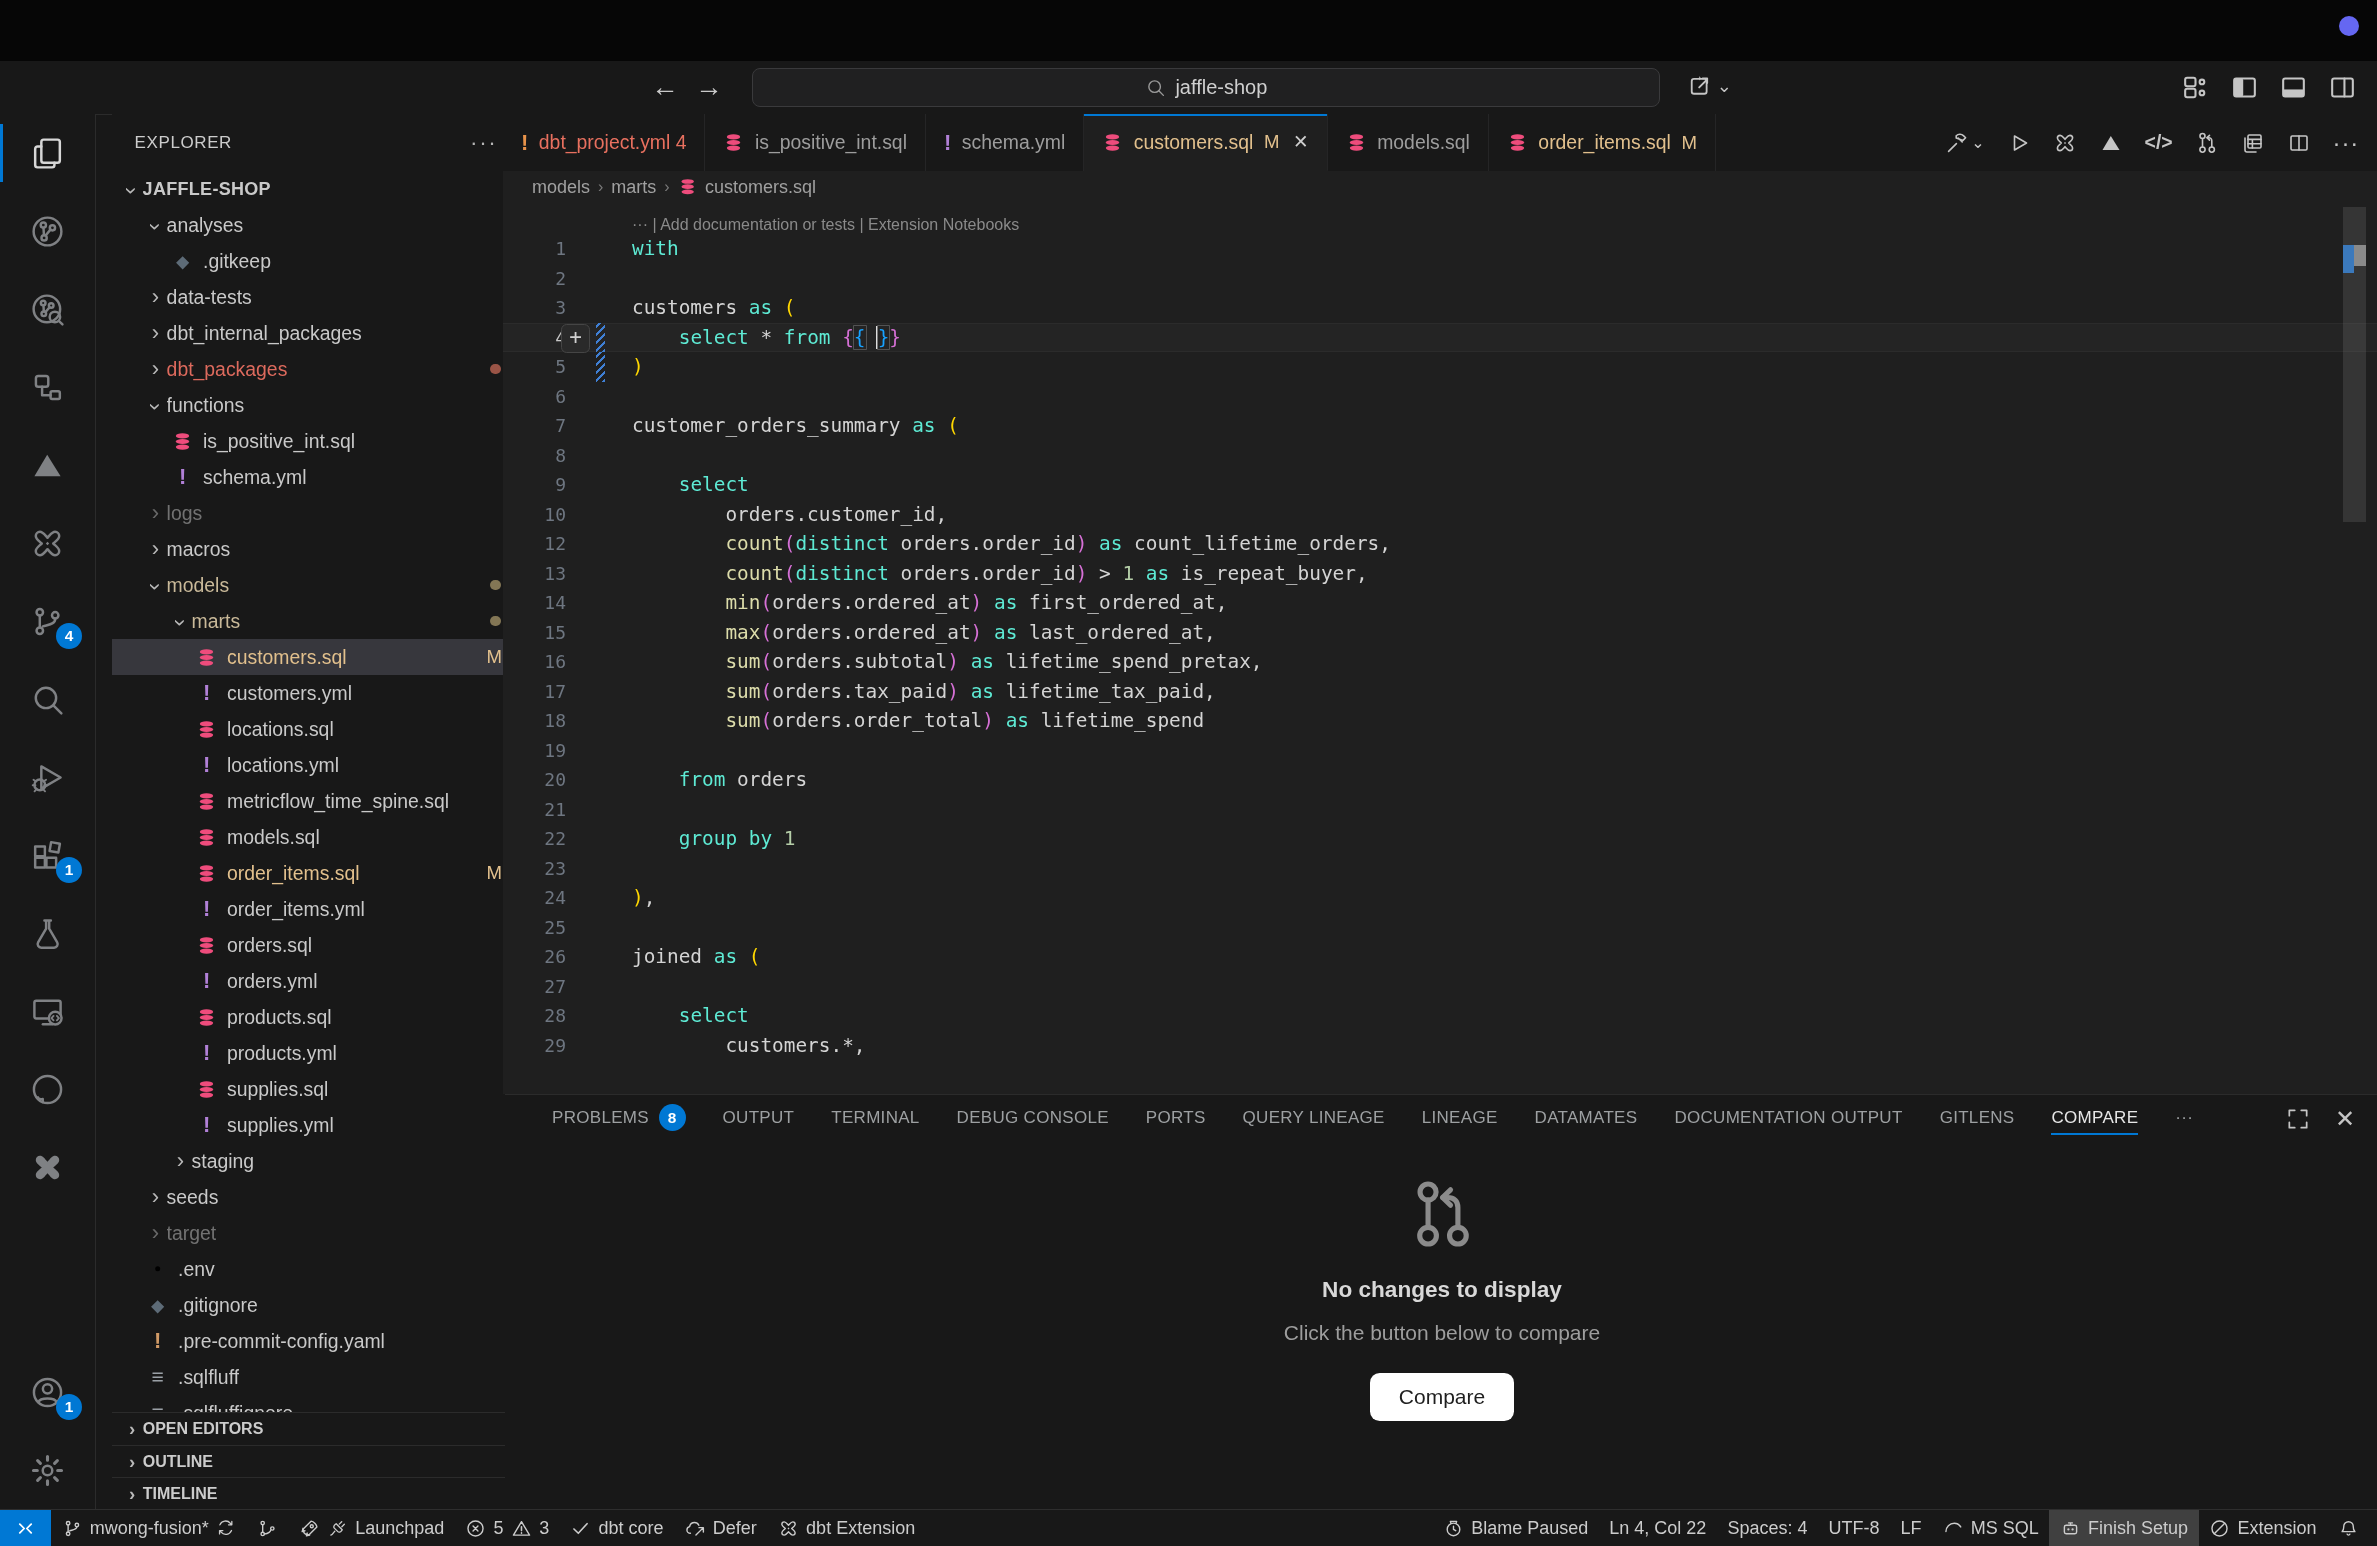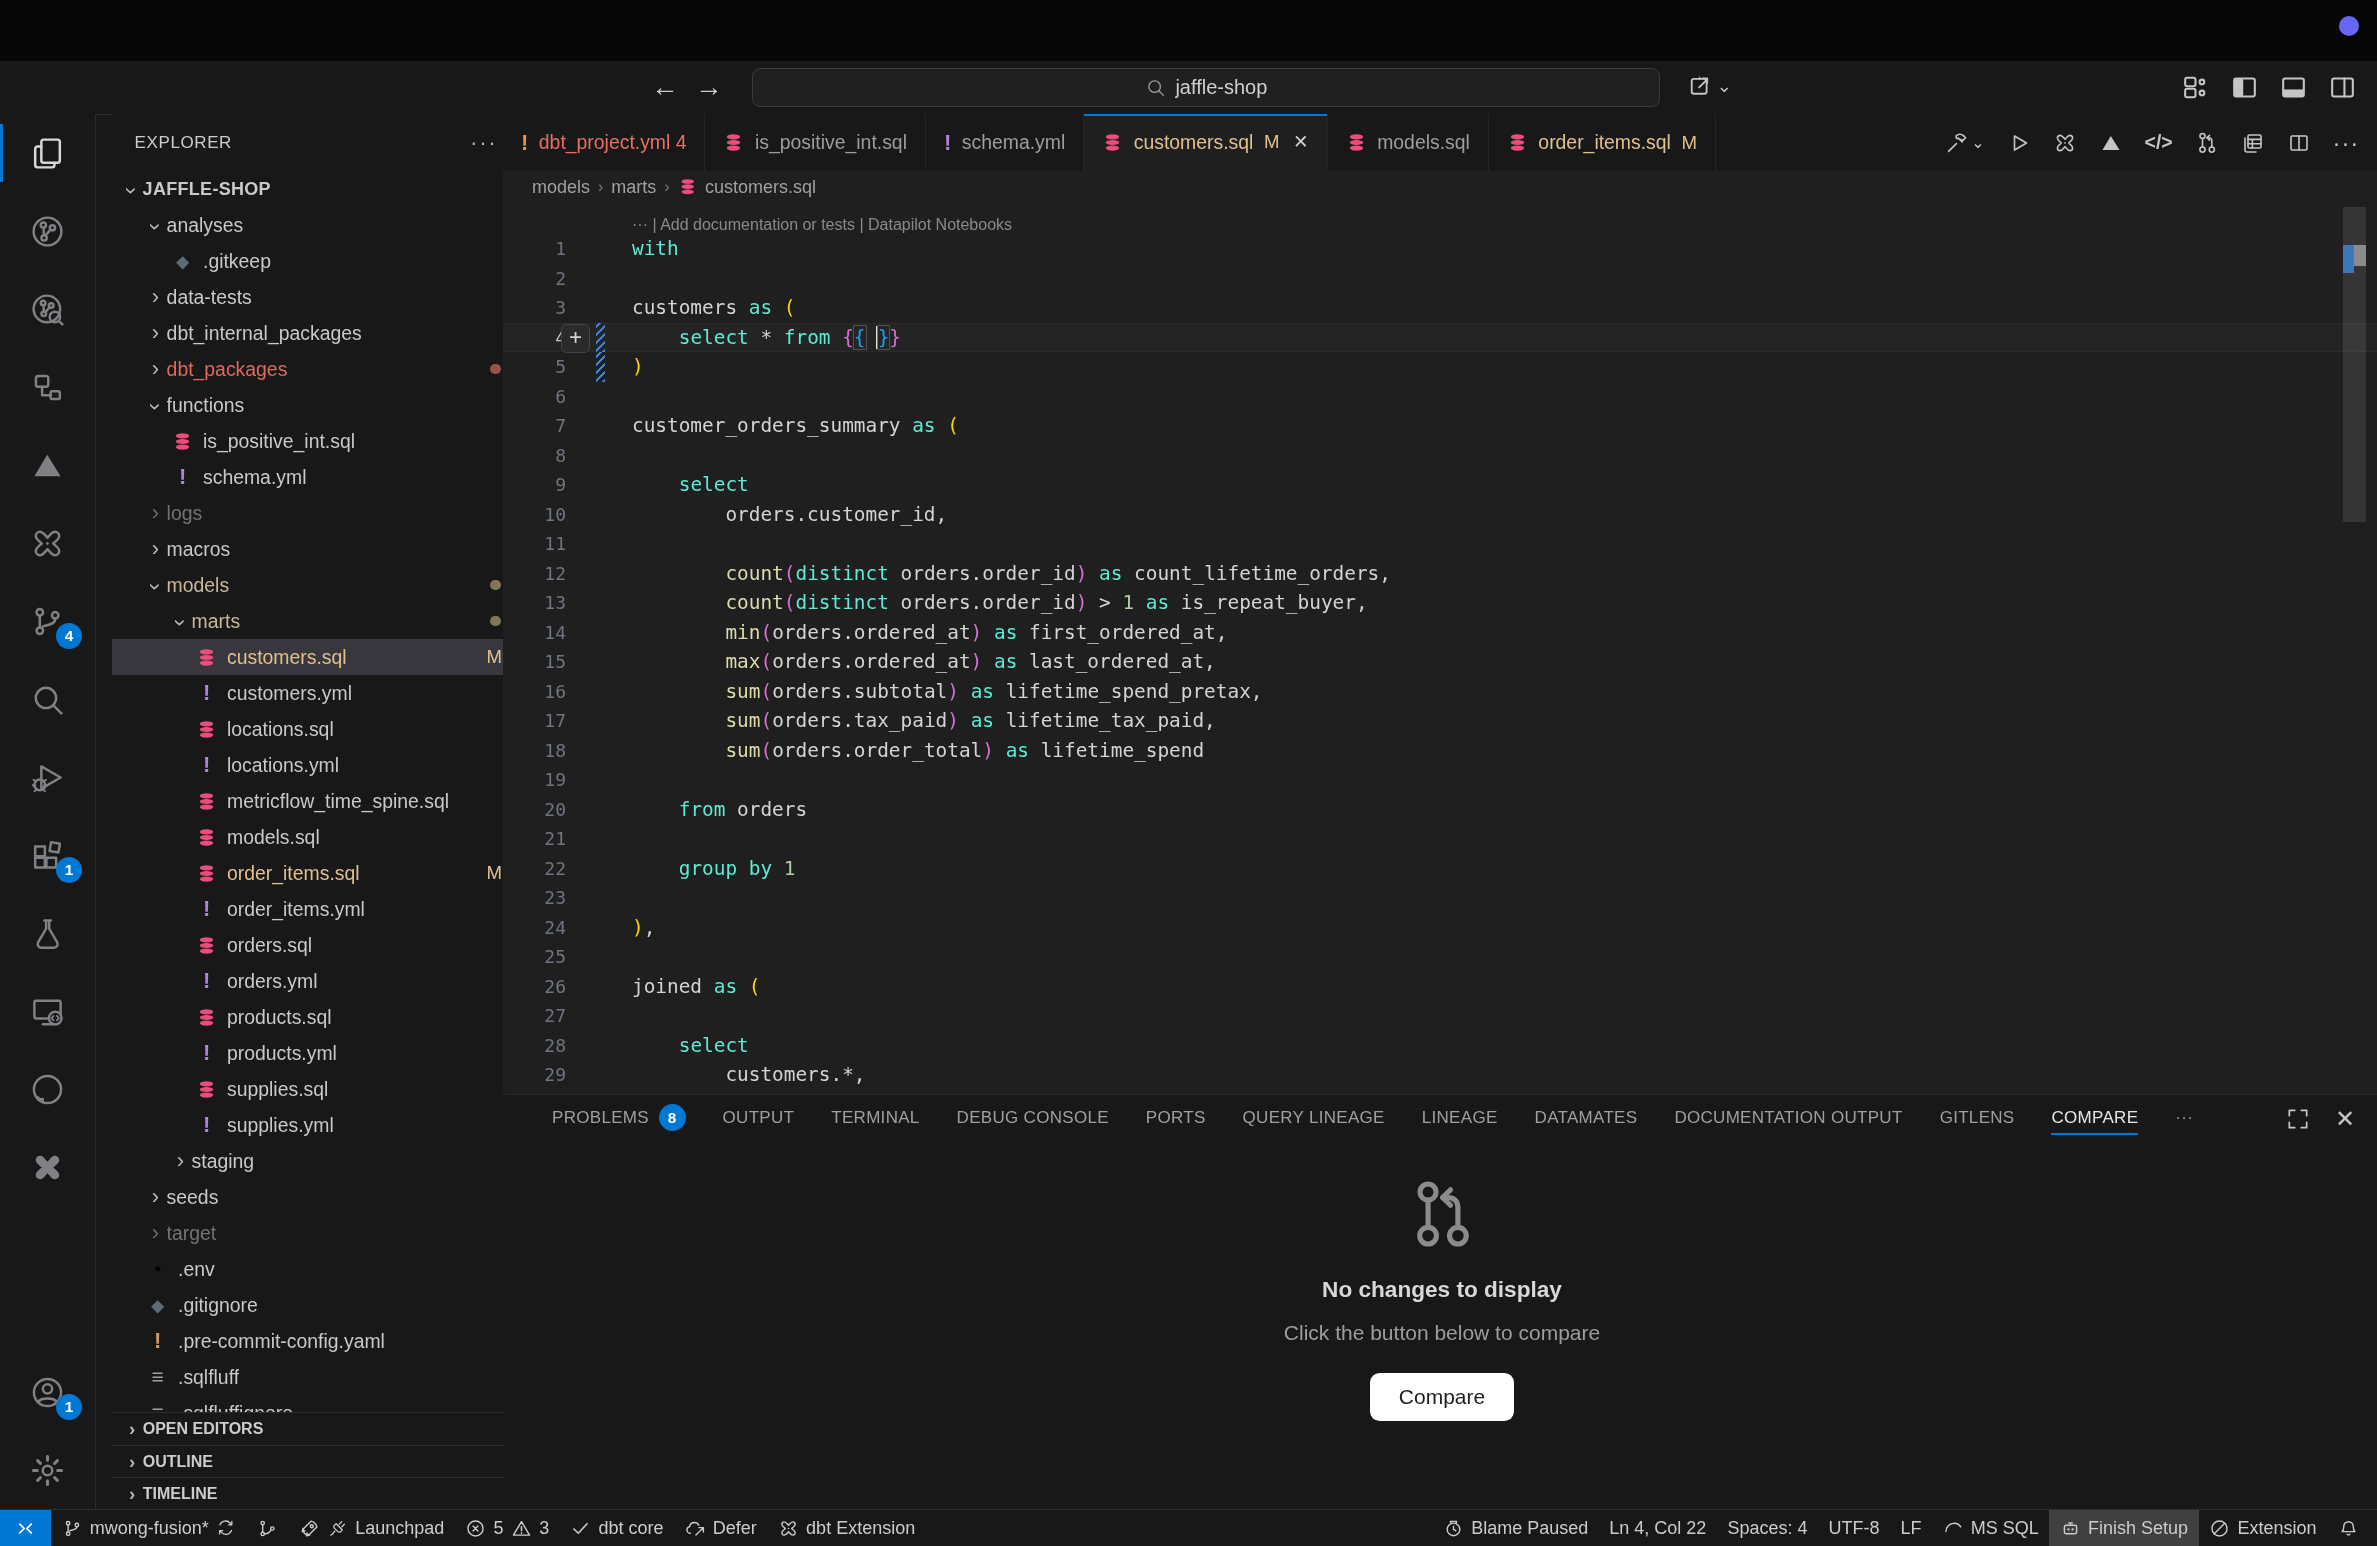--- a/index.html
+++ b/index.html
@@ -672,33 +672,32 @@
         <span class="sep">›</span>
         <span class="ic" style="color: rgb(238, 76, 124);">
           <svg width="19.4" height="19.4" viewBox="0 0 24 24">
             <ellipse cx="12" cy="5.6" rx="7.6" ry="2.9" fill="currentColor" stroke="none"></ellipse>
             <ellipse cx="12" cy="12" rx="7.6" ry="2.9" fill="currentColor" stroke="none"></ellipse>
             <ellipse cx="12" cy="18.4" rx="7.6" ry="2.9" fill="currentColor" stroke="none"></ellipse>
           </svg>
         </span>
         <span>customers.sql</span>
       </div>
-    <div id="codelens">··· | Add documentation or tests | Datapilot Notebooks</div>
+    <div id="codelens">··· | Add documentation or tests | Extension Notebooks</div>
     <div id="lines">
         <div class="line"><span class="ln">1</span><span class="deco"></span><span class="tk-k">with</span></div>
         <div class="line"><span class="ln">2</span><span class="deco"></span></div>
         <div class="line"><span class="ln">3</span><span class="deco"></span><span class="tk-w">customers </span><span class="tk-k">as</span><span class="tk-w"> </span><span class="tk-y">(</span></div>
         <div class="line active"><span class="ln">4</span><span class="deco"><span class="plusbtn">+</span><span class="stripe"></span></span><span class="tk-w">    </span><span class="tk-k">select</span><span class="tk-w"> * </span><span class="tk-k">from</span><span class="tk-w"> </span><span class="tk-m">{</span><span class="tk-b">{</span><span class="tk-w"> </span><span class="cursor"></span><span class="tk-b">}</span><span class="tk-m">}</span></div>
         <div class="line"><span class="ln">5</span><span class="deco"><span class="stripe"></span></span><span class="tk-y">)</span></div>
         <div class="line"><span class="ln">6</span><span class="deco"></span></div>
         <div class="line"><span class="ln">7</span><span class="deco"></span><span class="tk-w">customer_orders_summary </span><span class="tk-k">as</span><span class="tk-w"> </span><span class="tk-y">(</span></div>
         <div class="line"><span class="ln">8</span><span class="deco"></span></div>
         <div class="line"><span class="ln">9</span><span class="deco"></span><span class="tk-w">    </span><span class="tk-k">select</span></div>
         <div class="line"><span class="ln">10</span><span class="deco"></span><span class="tk-w">        orders.customer_id,</span></div>
-        <div class="line"><span class="ln">11</span><span class="deco"></span></div>
         <div class="line"><span class="ln">12</span><span class="deco"></span><span class="tk-w">        </span><span class="tk-f">count</span><span class="tk-m">(</span><span class="tk-k">distinct</span><span class="tk-w"> orders.order_id</span><span class="tk-m">)</span><span class="tk-w"> </span><span class="tk-k">as</span><span class="tk-w"> count_lifetime_orders,</span></div>
         <div class="line"><span class="ln">13</span><span class="deco"></span><span class="tk-w">        </span><span class="tk-f">count</span><span class="tk-m">(</span><span class="tk-k">distinct</span><span class="tk-w"> orders.order_id</span><span class="tk-m">)</span><span class="tk-w"> &gt; </span><span class="tk-n">1</span><span class="tk-w"> </span><span class="tk-k">as</span><span class="tk-w"> is_repeat_buyer,</span></div>
         <div class="line"><span class="ln">14</span><span class="deco"></span><span class="tk-w">        </span><span class="tk-f">min</span><span class="tk-m">(</span><span class="tk-w">orders.ordered_at</span><span class="tk-m">)</span><span class="tk-w"> </span><span class="tk-k">as</span><span class="tk-w"> first_ordered_at,</span></div>
         <div class="line"><span class="ln">15</span><span class="deco"></span><span class="tk-w">        </span><span class="tk-f">max</span><span class="tk-m">(</span><span class="tk-w">orders.ordered_at</span><span class="tk-m">)</span><span class="tk-w"> </span><span class="tk-k">as</span><span class="tk-w"> last_ordered_at,</span></div>
         <div class="line"><span class="ln">16</span><span class="deco"></span><span class="tk-w">        </span><span class="tk-f">sum</span><span class="tk-m">(</span><span class="tk-w">orders.subtotal</span><span class="tk-m">)</span><span class="tk-w"> </span><span class="tk-k">as</span><span class="tk-w"> lifetime_spend_pretax,</span></div>
         <div class="line"><span class="ln">17</span><span class="deco"></span><span class="tk-w">        </span><span class="tk-f">sum</span><span class="tk-m">(</span><span class="tk-w">orders.tax_paid</span><span class="tk-m">)</span><span class="tk-w"> </span><span class="tk-k">as</span><span class="tk-w"> lifetime_tax_paid,</span></div>
         <div class="line"><span class="ln">18</span><span class="deco"></span><span class="tk-w">        </span><span class="tk-f">sum</span><span class="tk-m">(</span><span class="tk-w">orders.order_total</span><span class="tk-m">)</span><span class="tk-w"> </span><span class="tk-k">as</span><span class="tk-w"> lifetime_spend</span></div>
         <div class="line"><span class="ln">19</span><span class="deco"></span></div>
         <div class="line"><span class="ln">20</span><span class="deco"></span><span class="tk-w">    </span><span class="tk-k">from</span><span class="tk-w"> orders</span></div>
         <div class="line"><span class="ln">21</span><span class="deco"></span></div>

